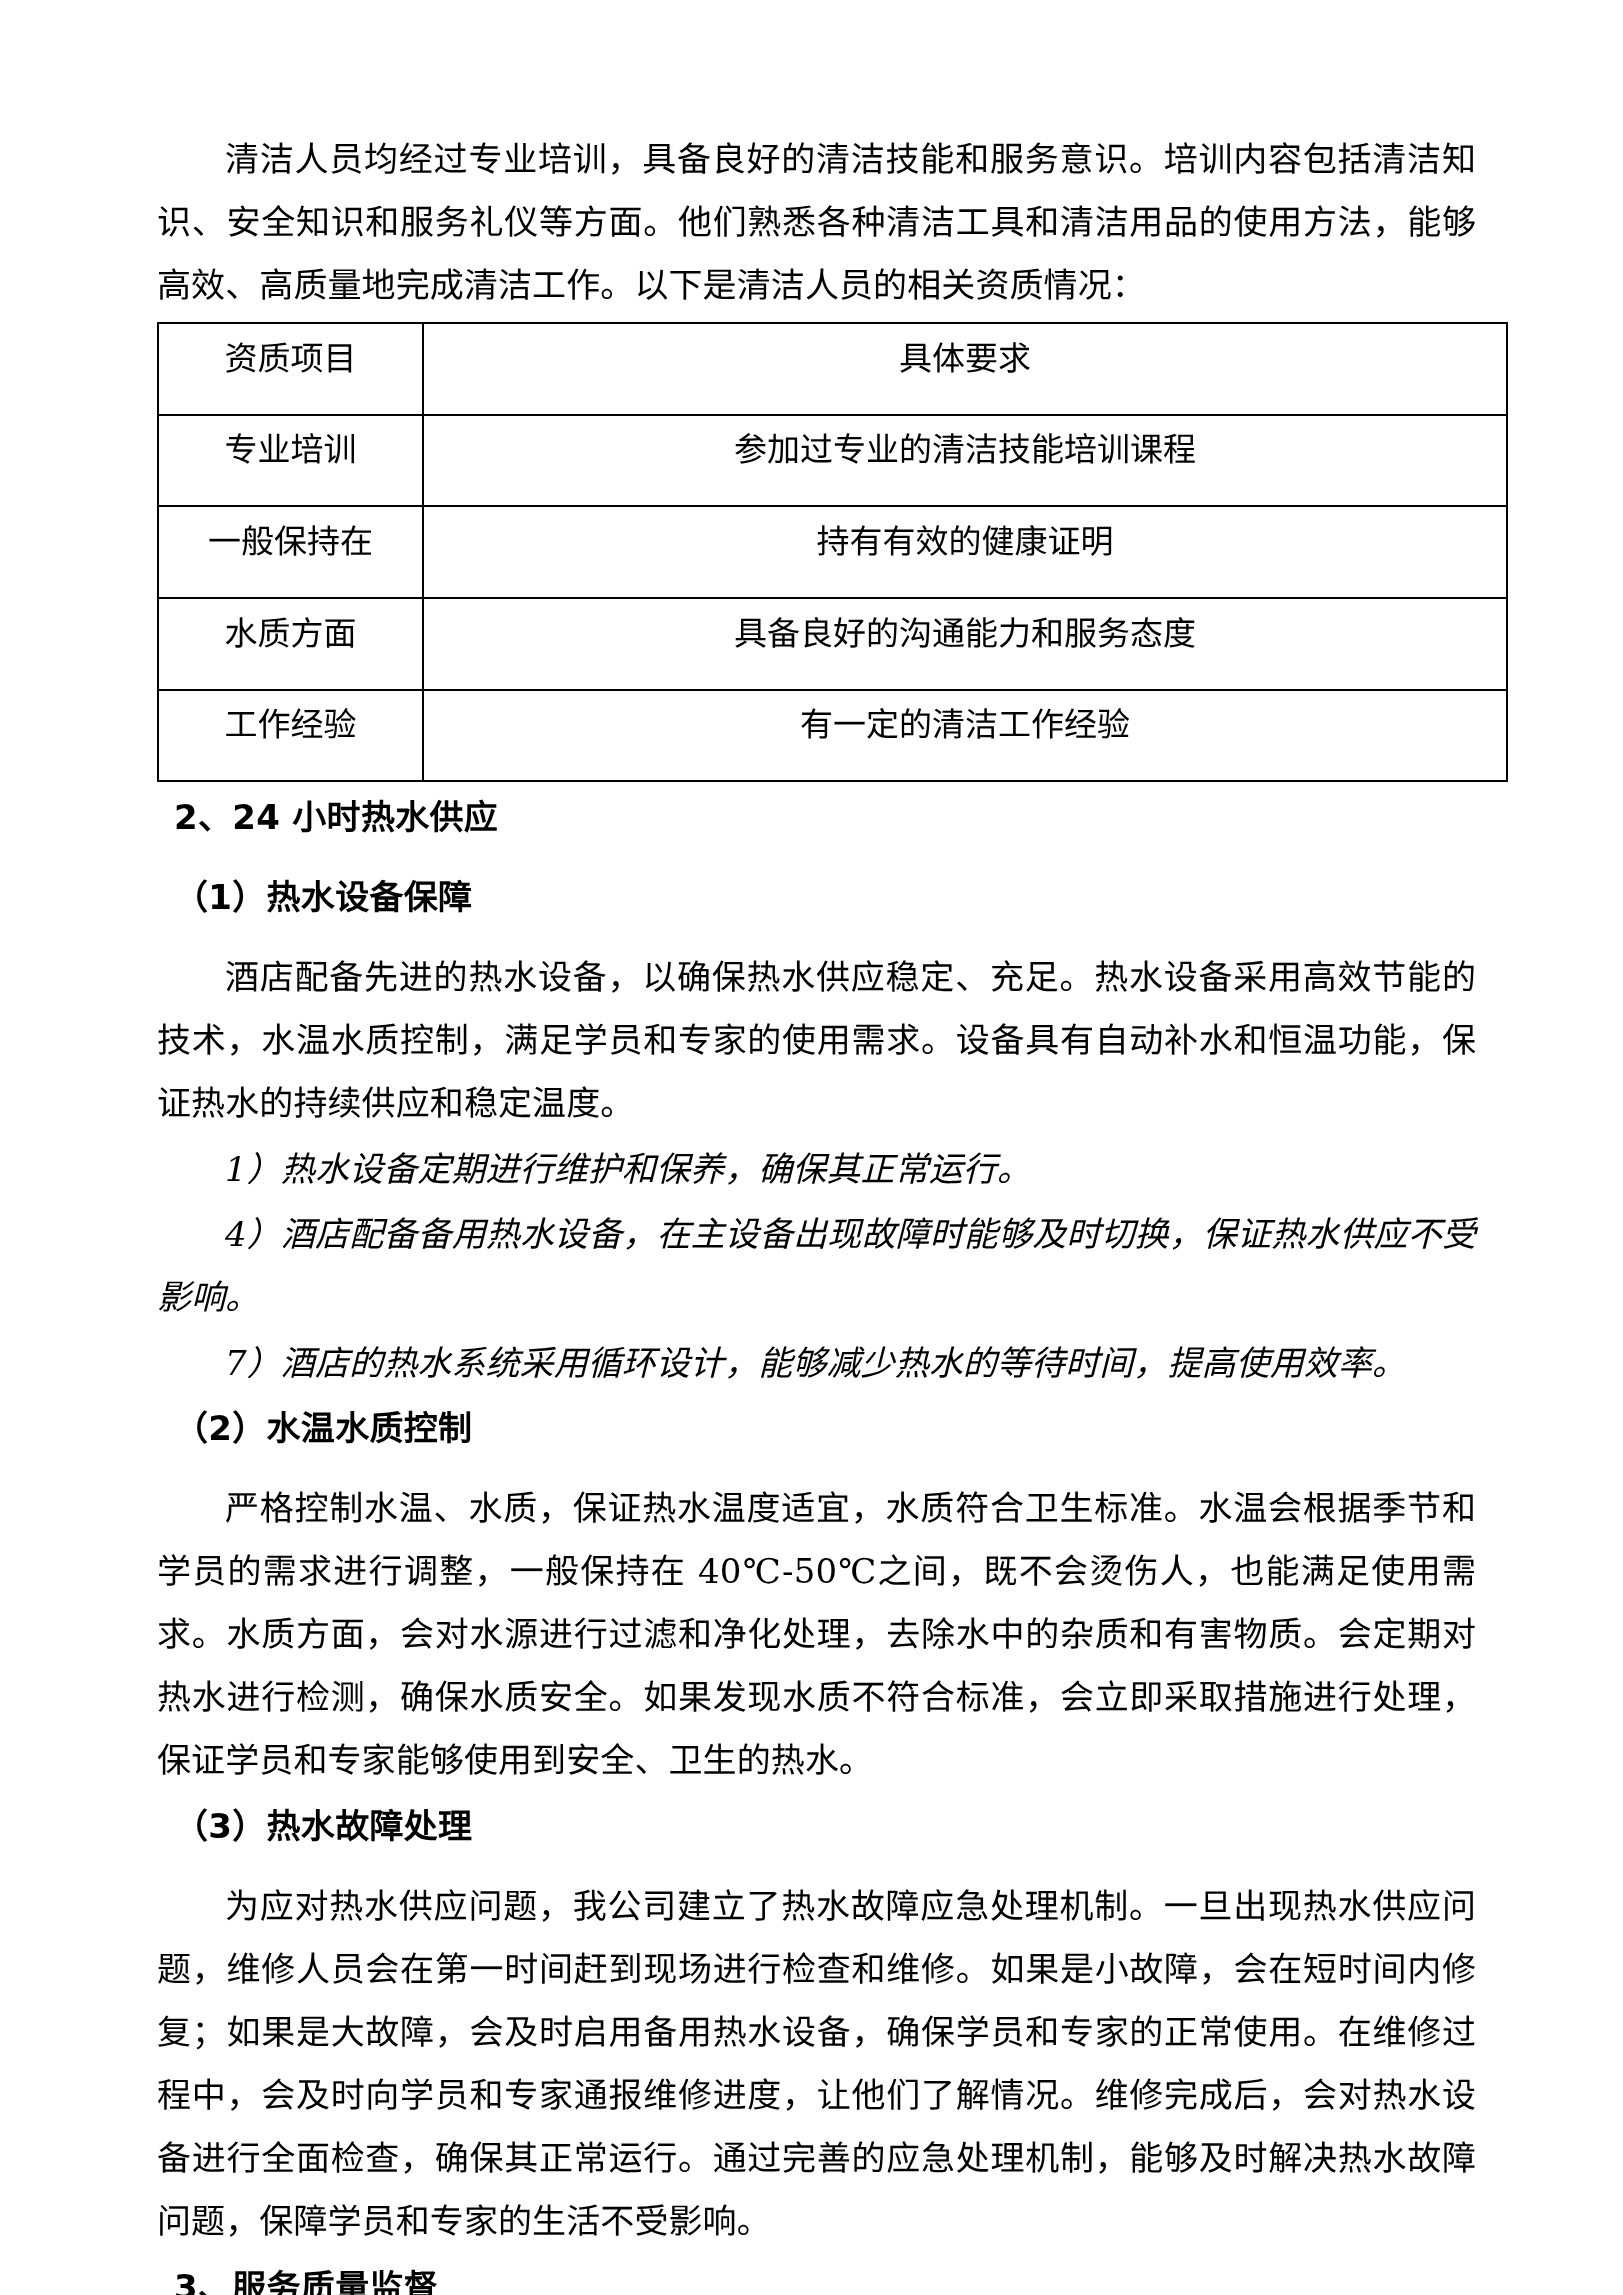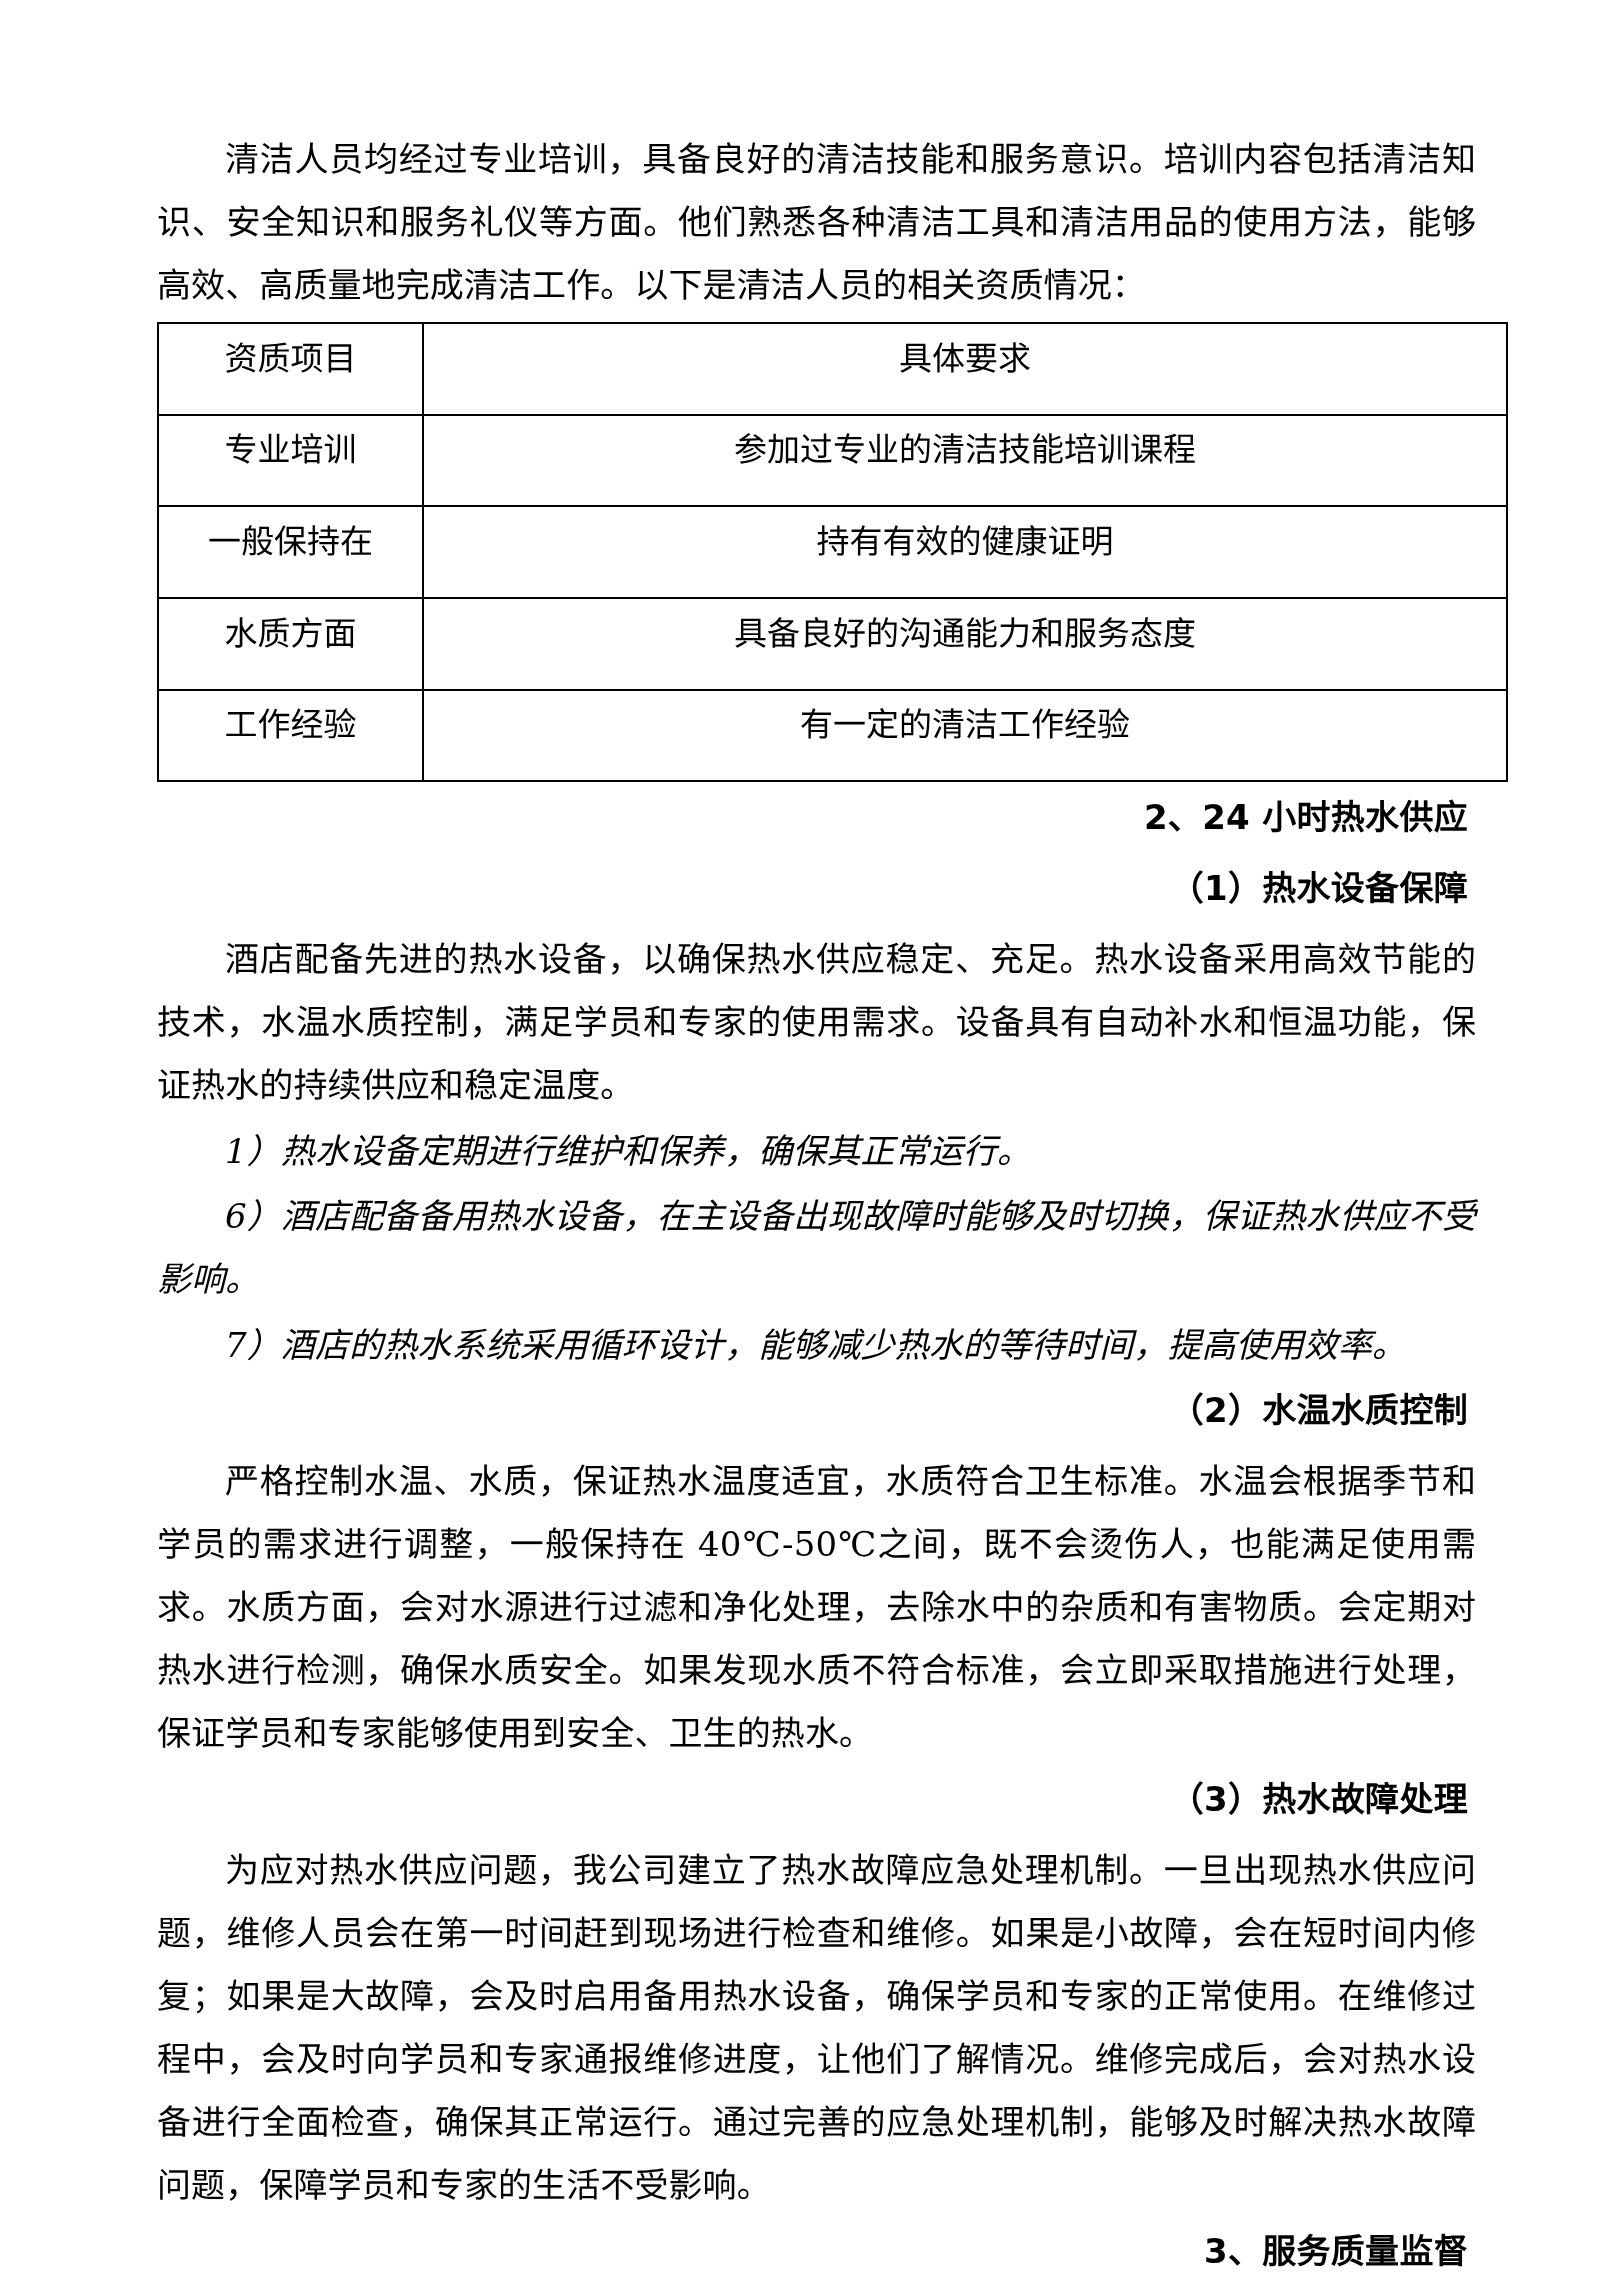--- a/index.html
+++ b/index.html
@@ -44,23 +44,22 @@
     text-indent: 68px;
     font-style: italic;
   }
 
   
   .heading {
     font-family: "DejaVu Sans", "Liberation Sans", sans-serif;
     font-weight: 700;
     font-size: 34px;
     line-height: 63px;
-    margin: 8px;
+    margin: 17px;
     letter-spacing: 0.3px;
-    text-align: right;
   }
   .heading.lvl2 { margin-top: 1.3px; }
   .heading.lvl3 { margin-top: 1.3px; }
 
   
   table.qual-table {
     border-collapse: collapse;
     width: 1319px;
     margin: 5.2px 0 3.9px 0;
     table-layout: fixed;
@@ -117,21 +116,21 @@
     </table>
 
     <h2 class="heading lvl2">2、24 小时热水供应</h2>
 
     <h3 class="heading lvl3">（1）热水设备保障</h3>
 
     <p class="para indent">酒店配备先进的热水设备，以确保热水供应稳定、充足。热水设备采用高效节能的技术，水温水质控制，满足学员和专家的使用需求。设备具有自动补水和恒温功能，保证热水的持续供应和稳定温度。</p>
 
     <p class="para listitem">1）热水设备定期进行维护和保养，确保其正常运行。</p>
 
-    <p class="para listitem">6）酒店配备备用热水设备，在主设备出现故障时能够及时切换，保证热水供应不受影响。</p>
+    <p class="para listitem">4）酒店配备备用热水设备，在主设备出现故障时能够及时切换，保证热水供应不受影响。</p>
 
     <p class="para listitem">7）酒店的热水系统采用循环设计，能够减少热水的等待时间，提高使用效率。</p>
 
     <h3 class="heading lvl3">（2）水温水质控制</h3>
 
     <p class="para indent">严格控制水温、水质，保证热水温度适宜，水质符合卫生标准。水温会根据季节和学员的需求进行调整，一般保持在 40℃-50℃之间，既不会烫伤人，也能满足使用需求。水质方面，会对水源进行过滤和净化处理，去除水中的杂质和有害物质。会定期对热水进行检测，确保水质安全。如果发现水质不符合标准，会立即采取措施进行处理，保证学员和专家能够使用到安全、卫生的热水。</p>
 
     <h3 class="heading lvl3">（3）热水故障处理</h3>
 
     <p class="para indent">为应对热水供应问题，我公司建立了热水故障应急处理机制。一旦出现热水供应问题，维修人员会在第一时间赶到现场进行检查和维修。如果是小故障，会在短时间内修复；如果是大故障，会及时启用备用热水设备，确保学员和专家的正常使用。在维修过程中，会及时向学员和专家通报维修进度，让他们了解情况。维修完成后，会对热水设备进行全面检查，确保其正常运行。通过完善的应急处理机制，能够及时解决热水故障问题，保障学员和专家的生活不受影响。</p>

